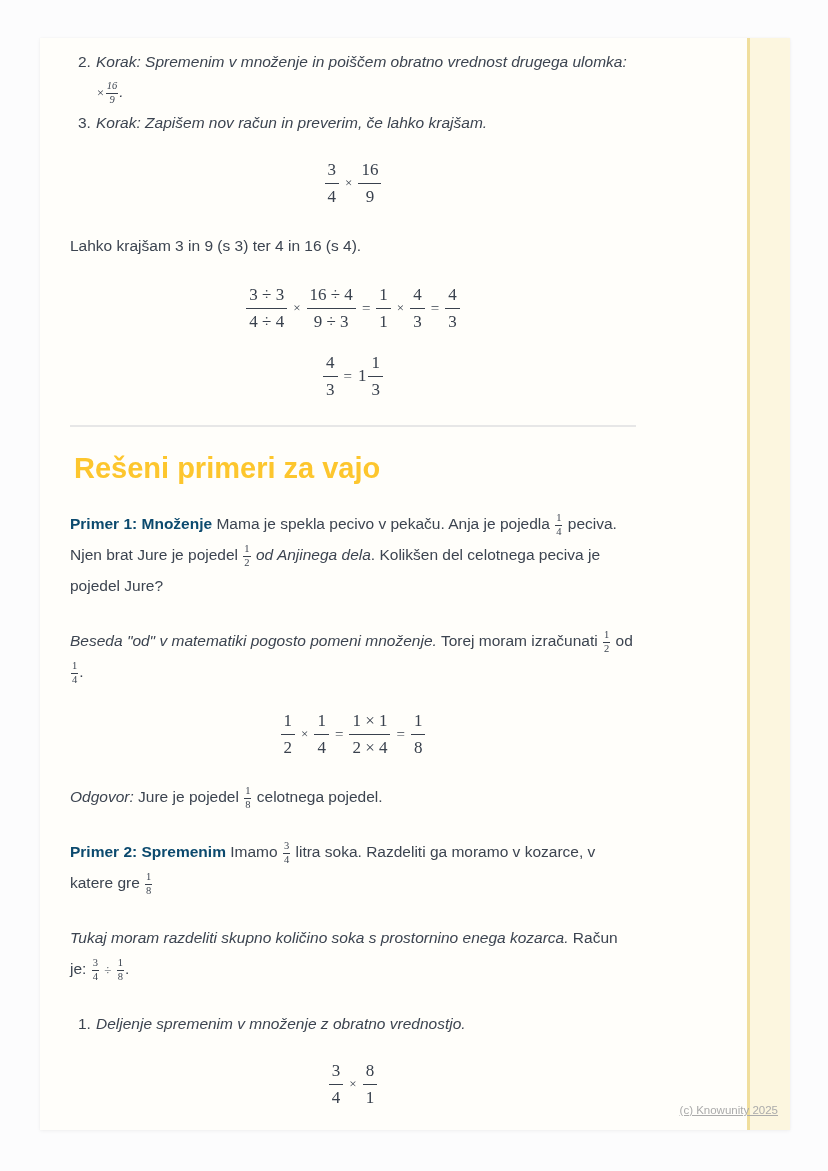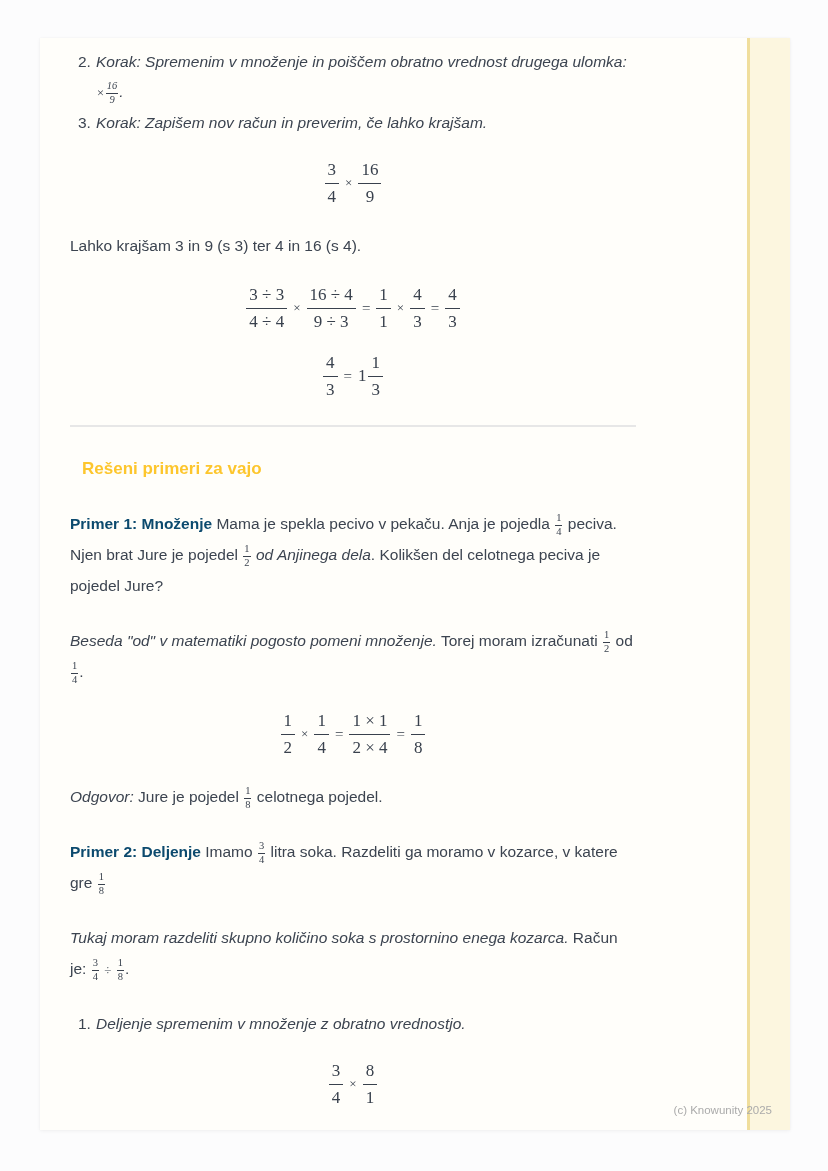--- a/index.html
+++ b/index.html
@@ -61,27 +61,27 @@
     font-size:10.5px;line-height:1;margin:0 1px;
   }
   .if .fn{display:block;padding:0 1px 1.5px;}
   .if .fd{display:block;border-top:1px solid #39414d;padding:1.5px 1px 0;}
   .imath{font-family:"Liberation Serif", serif;font-size:13px;}
   .divider{
     border:0;border-top:2px solid #e7e7e7;
     margin:26px 0 0 0;width:566px;
   }
   h2.section{
-    margin:26px 0 0 12px;
-    font-size:17px;line-height:31px;
+    margin:26px 0 0 4px;
+    font-size:29px;line-height:31px;
     color:#fdc62d;font-weight:bold;
   }
   .footer{
-    position:absolute;right:18px;bottom:14px;
-    font-size:11.5px;color:#ababab;z-index:3;
+    position:absolute;right:12px;bottom:14px;
+    font-size:11.5px;color:#ababab;z-index:3;text-decoration:underline;
   }
 </style>
 </head>
 <body>
 
 <div class="card">
   <div class="band"></div>
 
   <div class="content">
 
@@ -140,21 +140,21 @@
     </div>
 
     <p>
       <span class="i">Odgovor:</span>
       <span>Jure je pojedel</span>
       <span class="if"><span class="fn">1</span><span class="fd">8</span></span>
       <span>celotnega pojedel.</span>
     </p>
 
     <p>
-      <span class="b">Primer 2: Deljenje</span>
+      <span class="b">Primer 2: Spremenim</span>
       <span>Imamo</span>
       <span class="if"><span class="fn">3</span><span class="fd">4</span></span>
       <span>litra soka. Razdeliti ga moramo v kozarce, v katere gre</span>
       <span class="if"><span class="fn">1</span><span class="fd">8</span></span>
     </p>
 
     <p>
       <span class="i">Tukaj moram razdeliti skupno količino soka s prostornino enega kozarca.</span>
       <span>Račun je:</span>
       <span class="if"><span class="fn">3</span><span class="fd">4</span></span>

